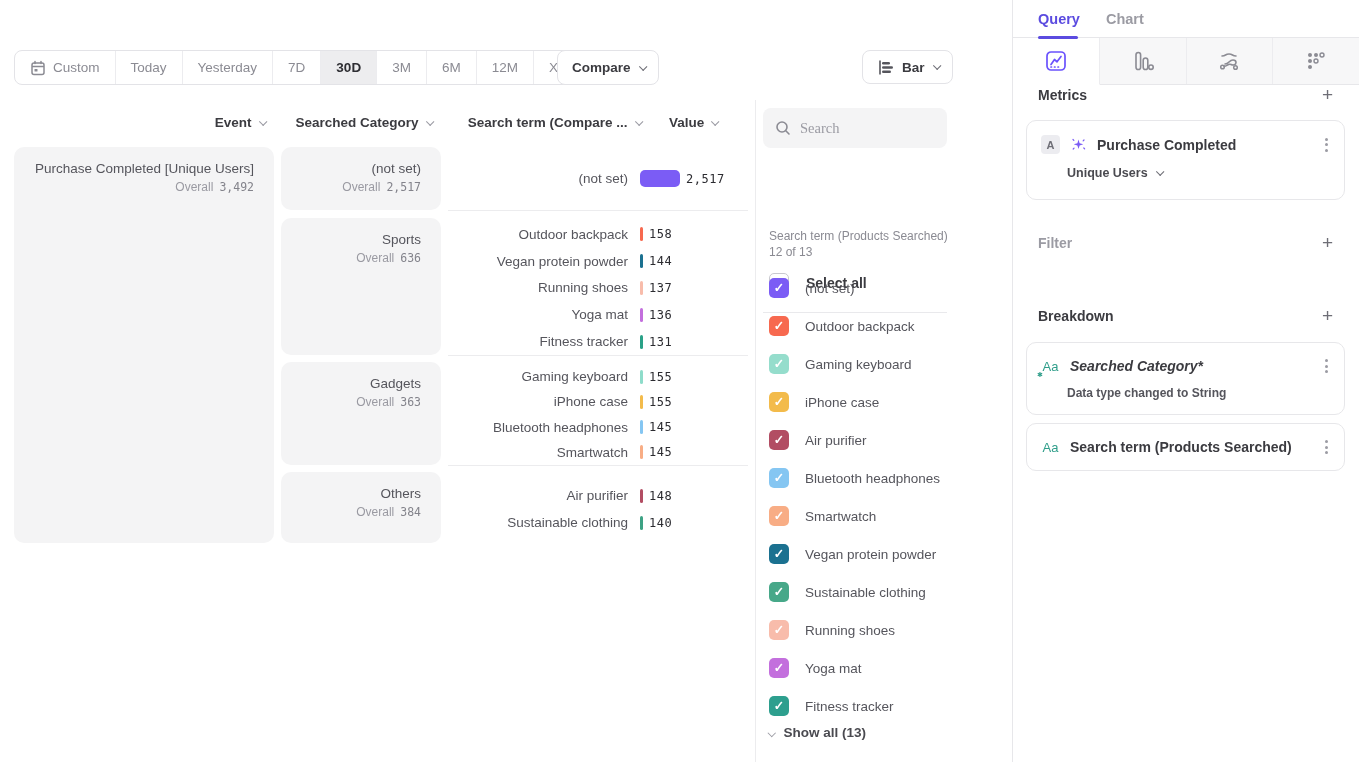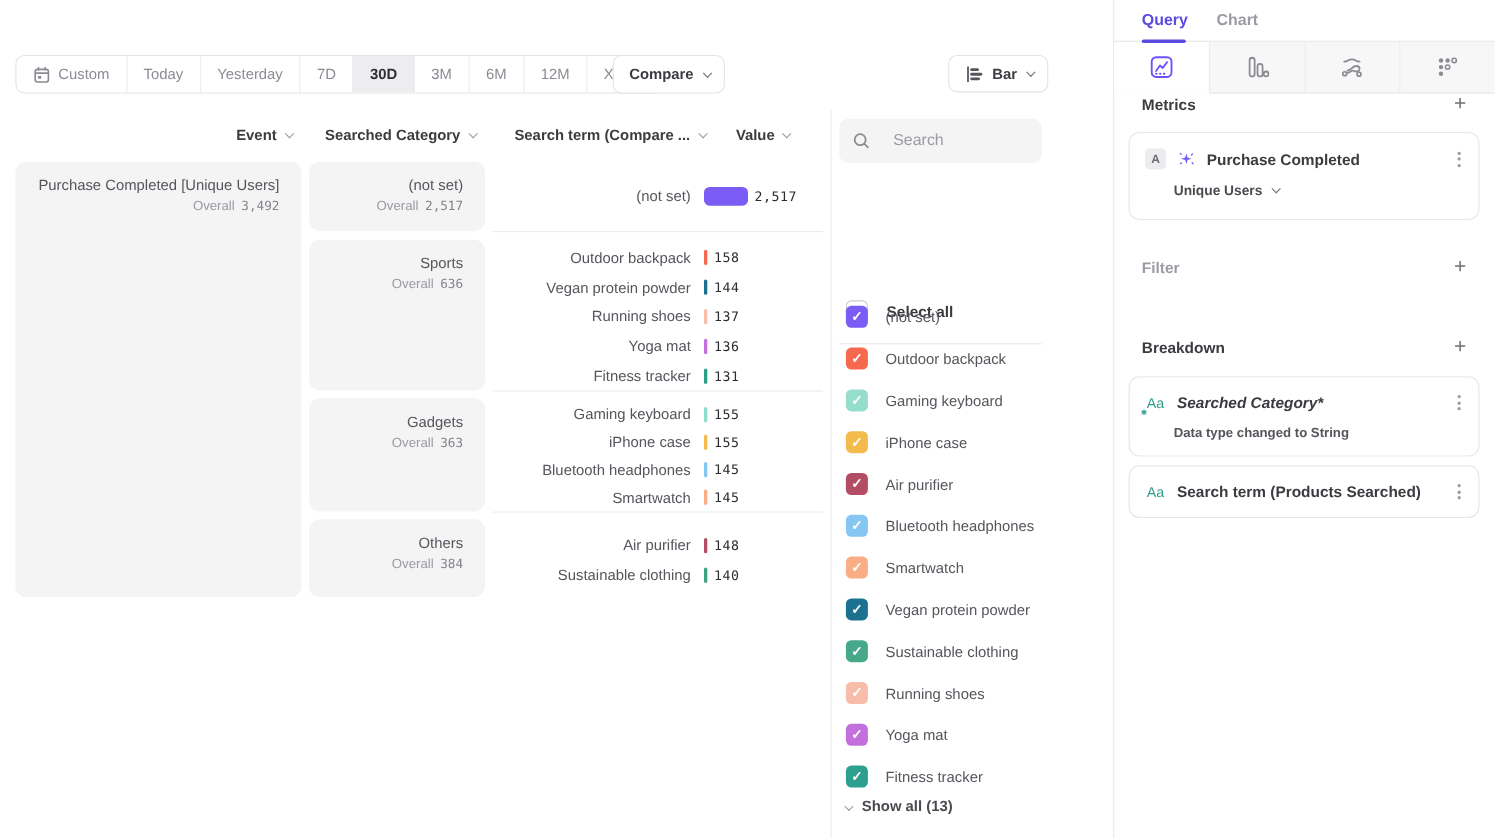--- a/index.html
+++ b/index.html
@@ -41,21 +41,21 @@
   .tgroup.sep { border-top:1px solid #ececee; }
   .trow { display:flex; align-items:center; height:27px; }
   .trow .term { width:192px; text-align:right; font-size:13.5px; color:#55555c; padding-right:12px; white-space:nowrap; }
   .vbar { height:14px; border-radius:2px; flex:0 0 auto; }
   .vbar.big { height:17px; border-radius:5px; }
   .trow .val { font-family:"DejaVu Sans Mono", monospace; font-size:12px; color:#2b2b30; margin-left:6px; letter-spacing:0.5px; }
 
   
   .legend { position:absolute; left:755px; top:100px; width:257px; height:662px; border-left:1px solid #ececee; padding-left:7px; }
   .searchbox { position:absolute; left:7px; top:8px; width:184px; height:40px; background:#f4f4f5; border-radius:8px; display:flex; align-items:center; padding:0 12px; gap:9px; }
-  .searchbox input { border:none; outline:none; background:transparent; font-size:14.5px; color:#1d4ed8; width:130px; font-family:Liberation Sans, sans-serif;margin-left:12px; }
+  .searchbox input { border:none; outline:none; background:transparent; font-size:14.5px; color:#1d4ed8; width:130px; font-family:Liberation Serif, serif; }
   .searchbox input::placeholder { color:#9b9ba3; }
   .selectall { position:absolute; left:13px; top:173px; display:flex; align-items:center; gap:17px; cursor:pointer; }
   .cb { width:20px; height:20px; border-radius:5px; display:flex; align-items:center; justify-content:center; flex:0 0 auto; }
   .cb.empty { background:#fff; border:1.5px solid #c9c9cf; }
   .dash { width:10px; height:2px; background:#3b3b40; border-radius:1px; }
   .tick { color:#fff; font-size:12.5px; line-height:1; font-weight:700; }
   .selectall .lbl { font-size:14px; font-weight:700; color:#3b3b40; }
   .ldivider { position:absolute; left:7px; top:112px; width:184px; height:1px; background:#e9e9ec; }
   .ldivider2 { top:212px; }
   .group-label { position:absolute; left:13px; top:128px; width:185px; font-size:12px; line-height:16px; color:#8a8a92; }
@@ -282,20 +282,21 @@
       </span>
       <input type="text" placeholder="Search" style="">
     </div>
     <div class="selectall">
       <span class="cb empty">
           <span class="dash"></span>
         </span>
       <span class="lbl">Select all</span>
     </div>
     <div class="ldivider ldivider2"></div>
+    <div class="group-label">Search term (Products Searched) 12 of 13</div>
     <div class="llist" id="legendList">
         <div class="li">
           <div class="cb" style="background: rgb(123, 92, 245);">
             <div class="tick">✓</div>
           </div>
           <div class="li-label">(not set)</div>
         </div>
         <div class="li">
           <div class="cb" style="background: rgb(247, 105, 79);">
             <div class="tick">✓</div>

